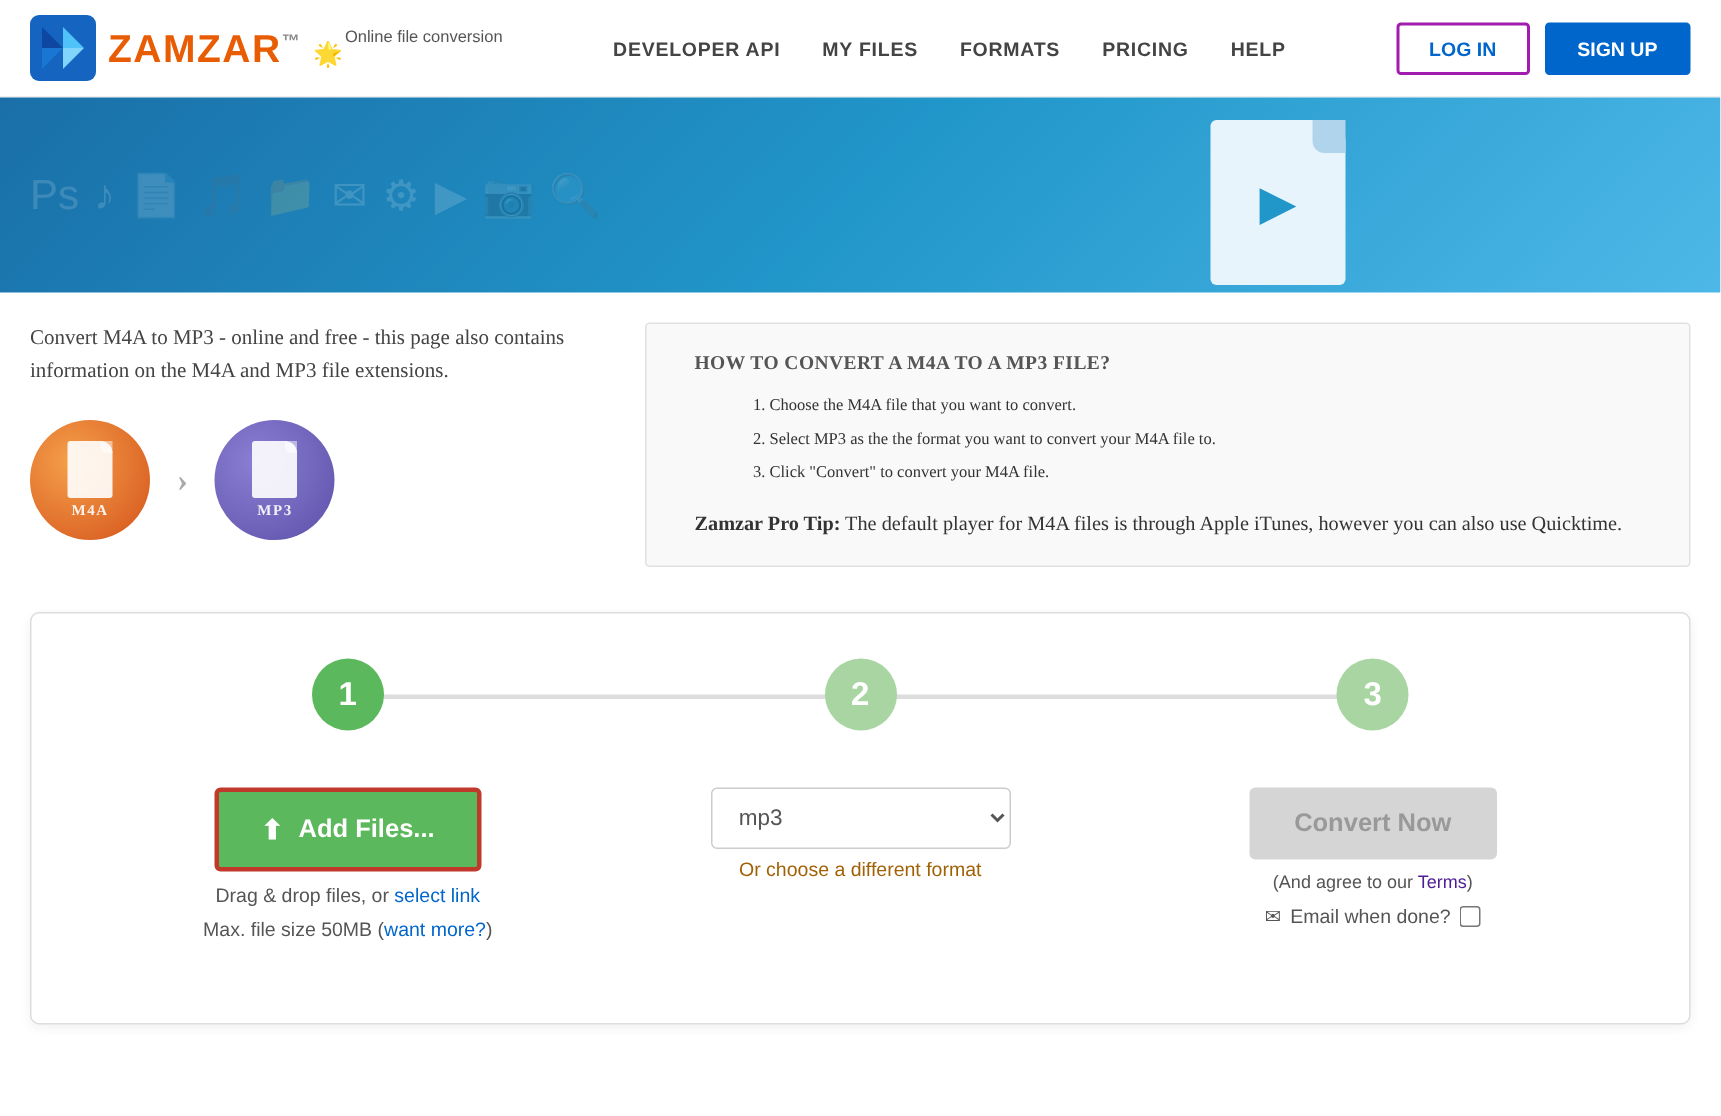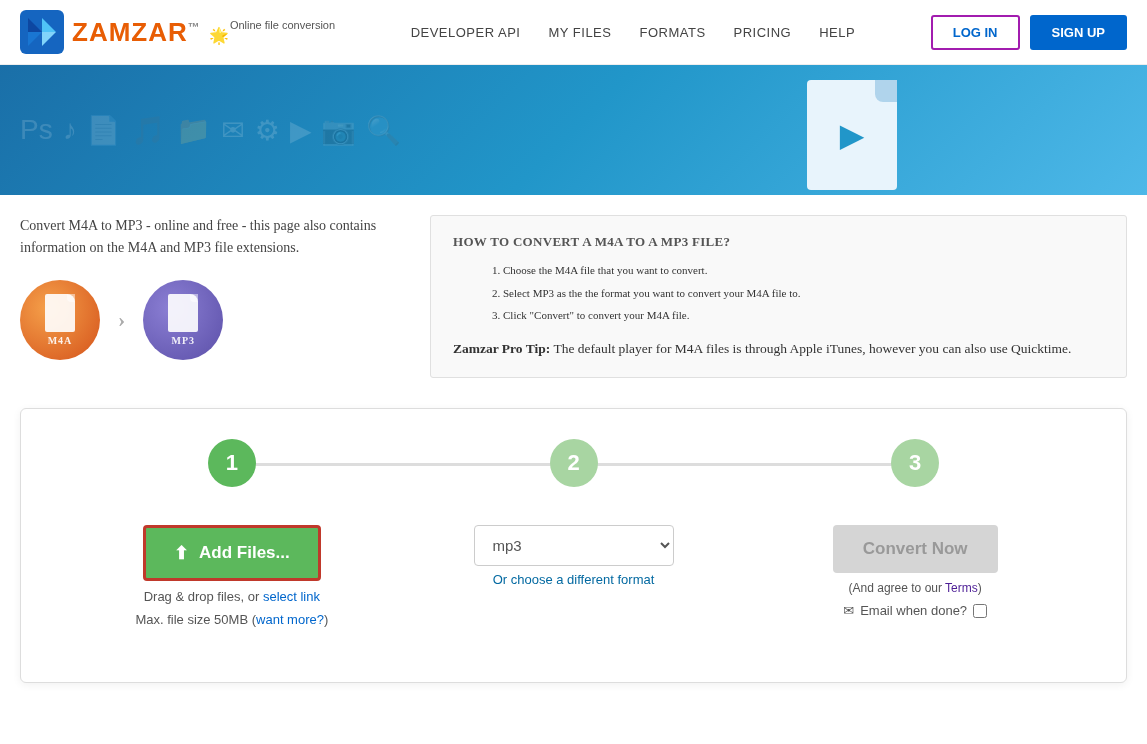--- a/index.html
+++ b/index.html
@@ -42,21 +42,21 @@
     }
     nav {
       display: flex;
       align-items: center;
       gap: 28px;
     }
     nav a {
       text-decoration: none;
       color: #444;
       font-size: 13px;
-      font-weight: 400;
+      font-weight: 700;
       letter-spacing: 0.5px;
     }
     .header-buttons {
       display: flex;
       gap: 10px;
       align-items: center;
     }
     .btn-login {
       border: 2px solid #a21caf;
       background: #fff;
@@ -215,21 +215,21 @@
       font-size: 22px;
       color: #aaa;
       font-weight: bold;
     }
 
     
     .right-col {
       flex: 1;
       background: #f9f9f9;
       border: 1px solid #e0e0e0;
-      padding: 18px 22px;
+      padding: 18px 32px;
       border-radius: 3px;
     }
     .right-col h3 {
       font-size: 13px;
       font-weight: 700;
       color: #555;
       margin-bottom: 12px;
       letter-spacing: 0.3px;
     }
     .right-col ol {
@@ -346,21 +346,21 @@
       border: 1px solid #ccc;
       border-radius: 4px;
       background: #fff;
       cursor: pointer;
       appearance: auto;
       width: 200px;
       color: #555;
     }
     .format-hint {
       font-size: 13px;
-      color: #0369a1;
+      color: #a16207;
     }
 
     
     .convert-btn {
       background: #d5d5d5;
       color: #999;
       border: none;
       padding: 14px 30px;
       font-size: 17px;
       font-weight: 700;

